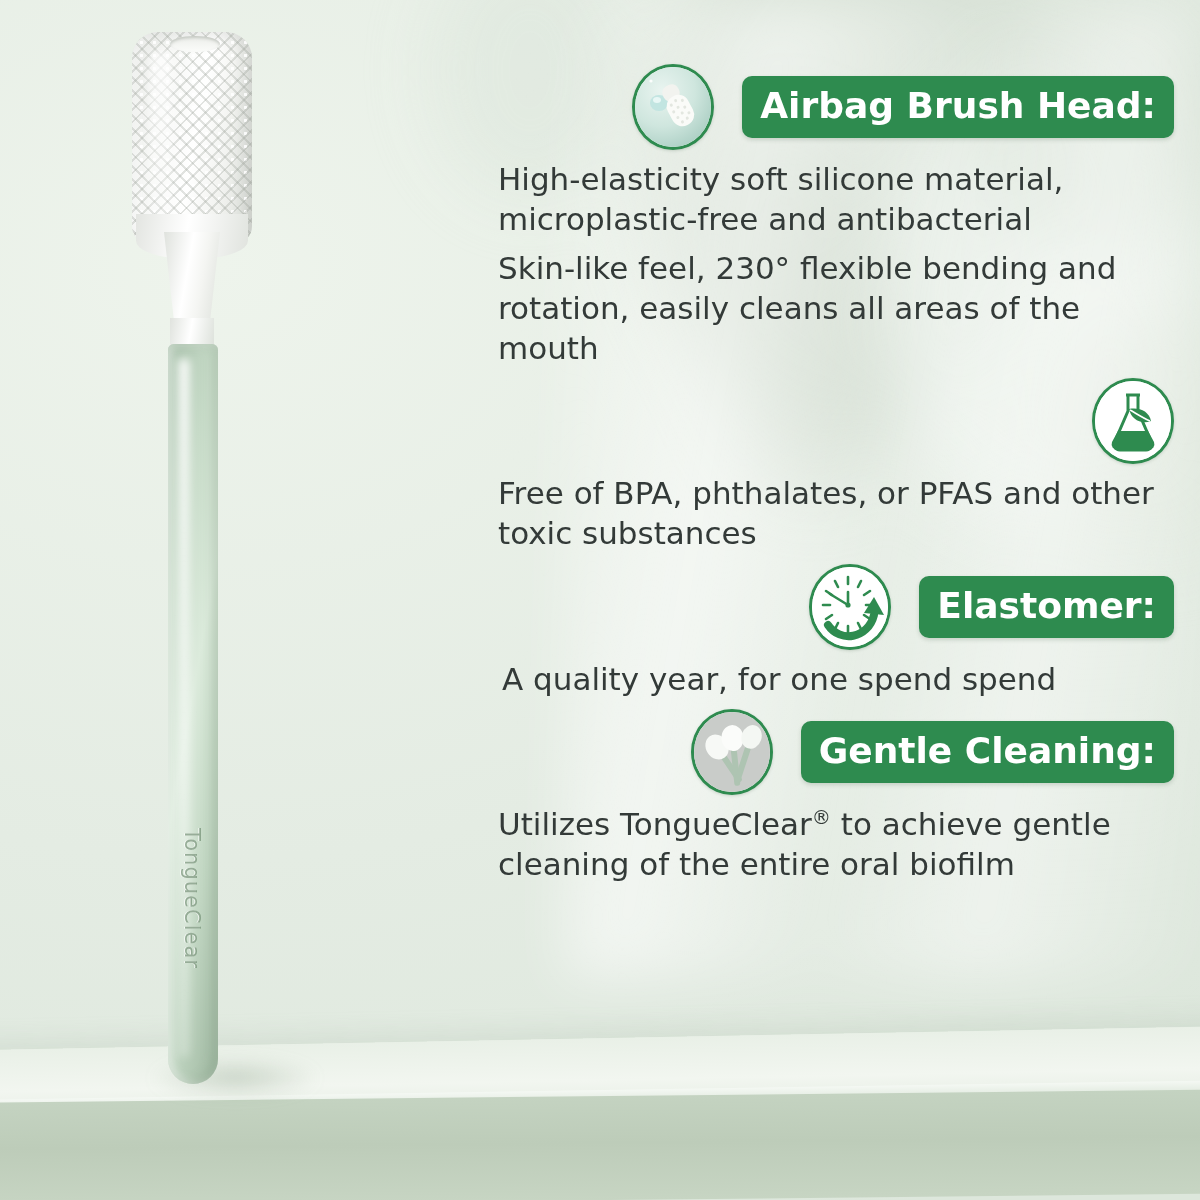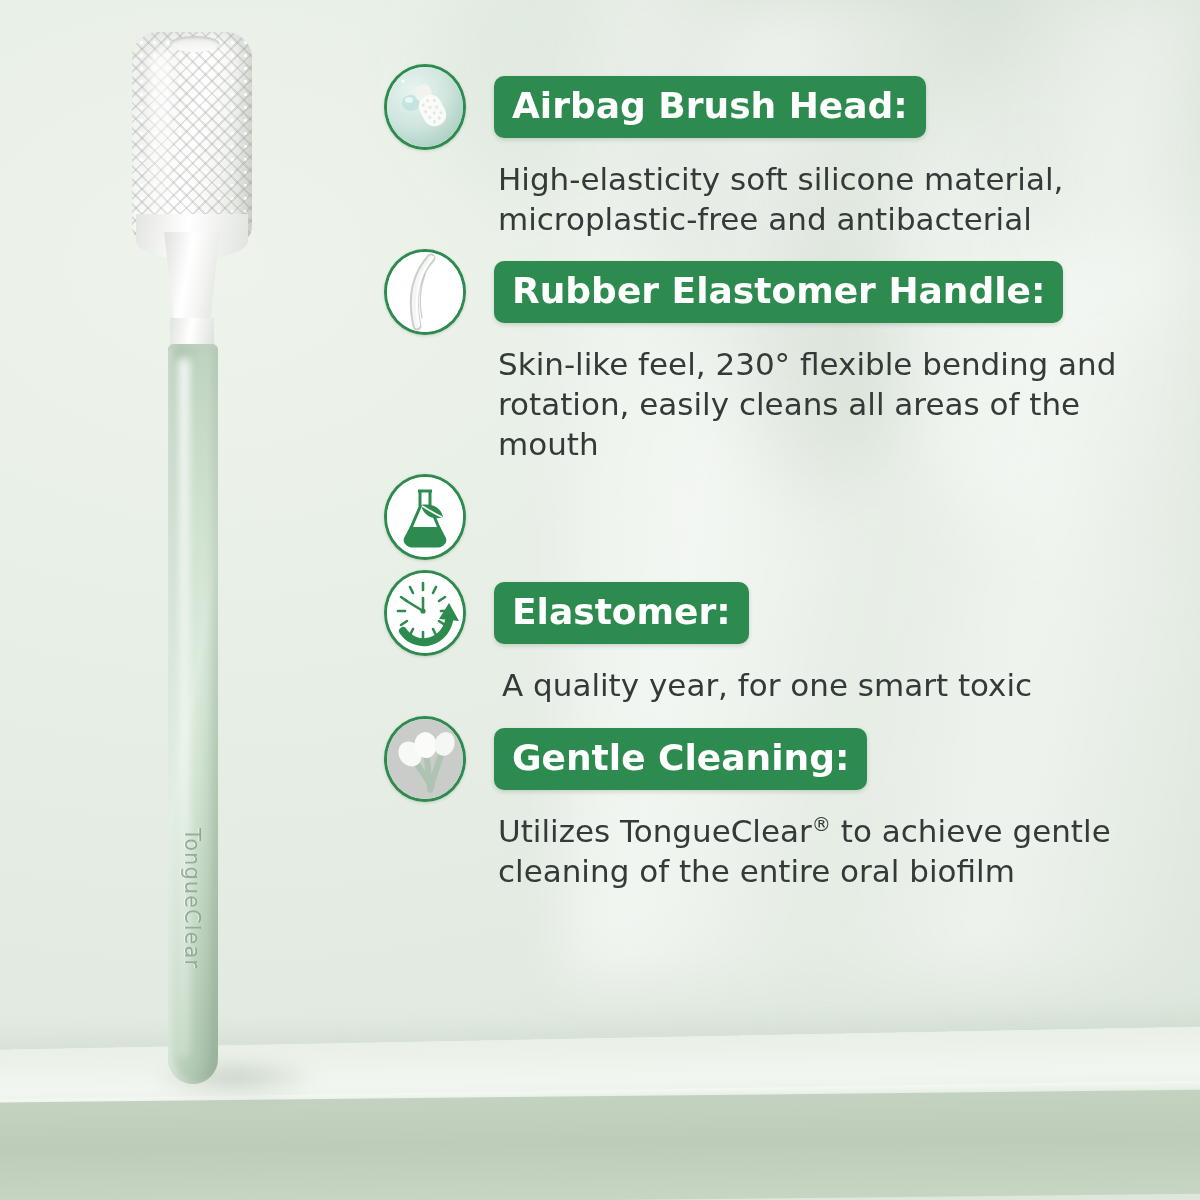--- a/index.html
+++ b/index.html
@@ -120,21 +120,21 @@
     color:rgba(120,148,122,.75);
     font-size:21px;letter-spacing:1px;
     writing-mode:vertical-rl;
     text-shadow:0 1px 0 rgba(255,255,255,.7);
     user-select:none;
   }
 
   
   .features{position:absolute;left:384px;top:64px;width:790px;}
   .feature{position:relative;margin-bottom:10px;}
-  .frow{display:flex;align-items:flex-start;gap:28px;}
+  .frow{display:flex;align-items:flex-start;gap:28px;justify-content:flex-end;}
   .ficon{
     flex:0 0 auto;width:76px;height:80px;border-radius:50%;
     border:3px solid #2e8b4f;background:#ffffff;
     display:flex;align-items:center;justify-content:center;overflow:hidden;
     box-shadow:0 1px 3px rgba(90,120,95,.25);
   }
   .ficon svg{display:block;}
   .badge{
     display:inline-block;
     background:#2e8b4f;color:#ffffff;
@@ -224,50 +224,39 @@
             </g>
             <circle cx="16" cy="14" r="1.6" fill="#ffffff" opacity=".9"></circle>
           </svg>
         </div>
         <span class="badge">Airbag Brush Head:</span>
       </div>
       <div class="fbody">High-elasticity soft silicone material, microplastic-free and antibacterial</div>
     </div>
 
     <div class="feature">
-      <div class="frow">
-        <div class="ficon">
-          <svg width="76" height="80" viewBox="0 0 76 80" aria-hidden="true">
-            <rect width="76" height="80" fill="#ffffff"></rect>
-            <path d="M44 6 C28 24 24 48 30 74" stroke="#c9cfc9" stroke-width="9" fill="none" stroke-linecap="round"></path>
-            <path d="M44 6 C28 24 24 48 30 74" stroke="#f4f6f3" stroke-width="5" fill="none" stroke-linecap="round"></path>
-            <path d="M46 5 C31 23 27 47 32 73" stroke="#ffffff" stroke-width="2.4" fill="none" stroke-linecap="round" opacity=".9"></path>
-            <path d="M38 22 C33 36 32 52 35 66" stroke="#aab3aa" stroke-width="1.4" fill="none" opacity=".6"></path>
-          </svg>
-        </div>
-        <span class="badge">Rubber Elastomer Handle:</span>
-      </div>
       <div class="fbody">Skin-like feel, 230° flexible bending and rotation, easily cleans all areas of the mouth</div>
     </div>
 
     <div class="feature">
       <div class="frow">
         <div class="ficon">
           <svg width="76" height="80" viewBox="0 0 76 80" aria-hidden="true">
             <rect width="76" height="80" fill="#ffffff"></rect>
             <g fill="none" stroke="#2e8b4f" stroke-width="3">
               <path d="M31 14 h14"></path>
               <path d="M33 14 v16 L20 60 a6 6 0 0 0 5 9 h26 a6 6 0 0 0 5 -9 L43 30 V14"></path>
             </g>
             <path d="M23 50 h30 l6 11 a6 6 0 0 1 -5 8 H22 a6 6 0 0 1 -5 -8 z" fill="#2e8b4f"></path>
             <path d="M34 28 C44 26 54 30 56 40 C46 44 36 38 34 28 Z" fill="#2e8b4f"></path>
             <path d="M35 29 C42 33 48 37 55 40" stroke="#ffffff" stroke-width="1.6" fill="none"></path>
           </svg>
         </div>
       </div>
+      <div class="fbody">Free of BPA, phthalates, or PFAS and other toxic substances</div>
     </div>
 
     <div class="feature">
       <div class="frow">
         <div class="ficon">
           <svg width="76" height="80" viewBox="0 0 76 80" aria-hidden="true">
             <rect width="76" height="80" fill="#ffffff"></rect>
             <g stroke="#2e8b4f" stroke-width="2.6" stroke-linecap="round">
               <line x1="36" y1="10" x2="36" y2="17"></line>
               <line x1="49" y1="14" x2="46" y2="20"></line>
@@ -284,21 +273,21 @@
             </g>
             <line x1="36" y1="38" x2="18" y2="27" stroke="#2e8b4f" stroke-width="2.6" stroke-linecap="round"></line>
             <line x1="36" y1="38" x2="36" y2="25" stroke="#2e8b4f" stroke-width="2.6" stroke-linecap="round"></line>
             <circle cx="36" cy="38" r="2.6" fill="#2e8b4f"></circle>
             <path d="M16 58 C28 76 56 72 62 48" stroke="#2e8b4f" stroke-width="8" fill="none" stroke-linecap="round"></path>
             <path d="M52 46 L62 30 L72 48 Z" fill="#2e8b4f"></path>
           </svg>
         </div>
         <span class="badge">Elastomer:</span>
       </div>
-      <div class="fbody indent">A quality year, for one smart toxic</div>
+      <div class="fbody indent">A quality year, for one spend spend</div>
     </div>
 
     <div class="feature">
       <div class="frow">
         <div class="ficon">
           <svg width="76" height="80" viewBox="0 0 76 80" aria-hidden="true">
             <rect width="76" height="80" fill="#c9ccc9"></rect>
             <g>
               <g transform="rotate(-34 30 40)">
                 <rect x="24" y="40" width="6" height="34" rx="3" fill="#aec4b2"></rect>

